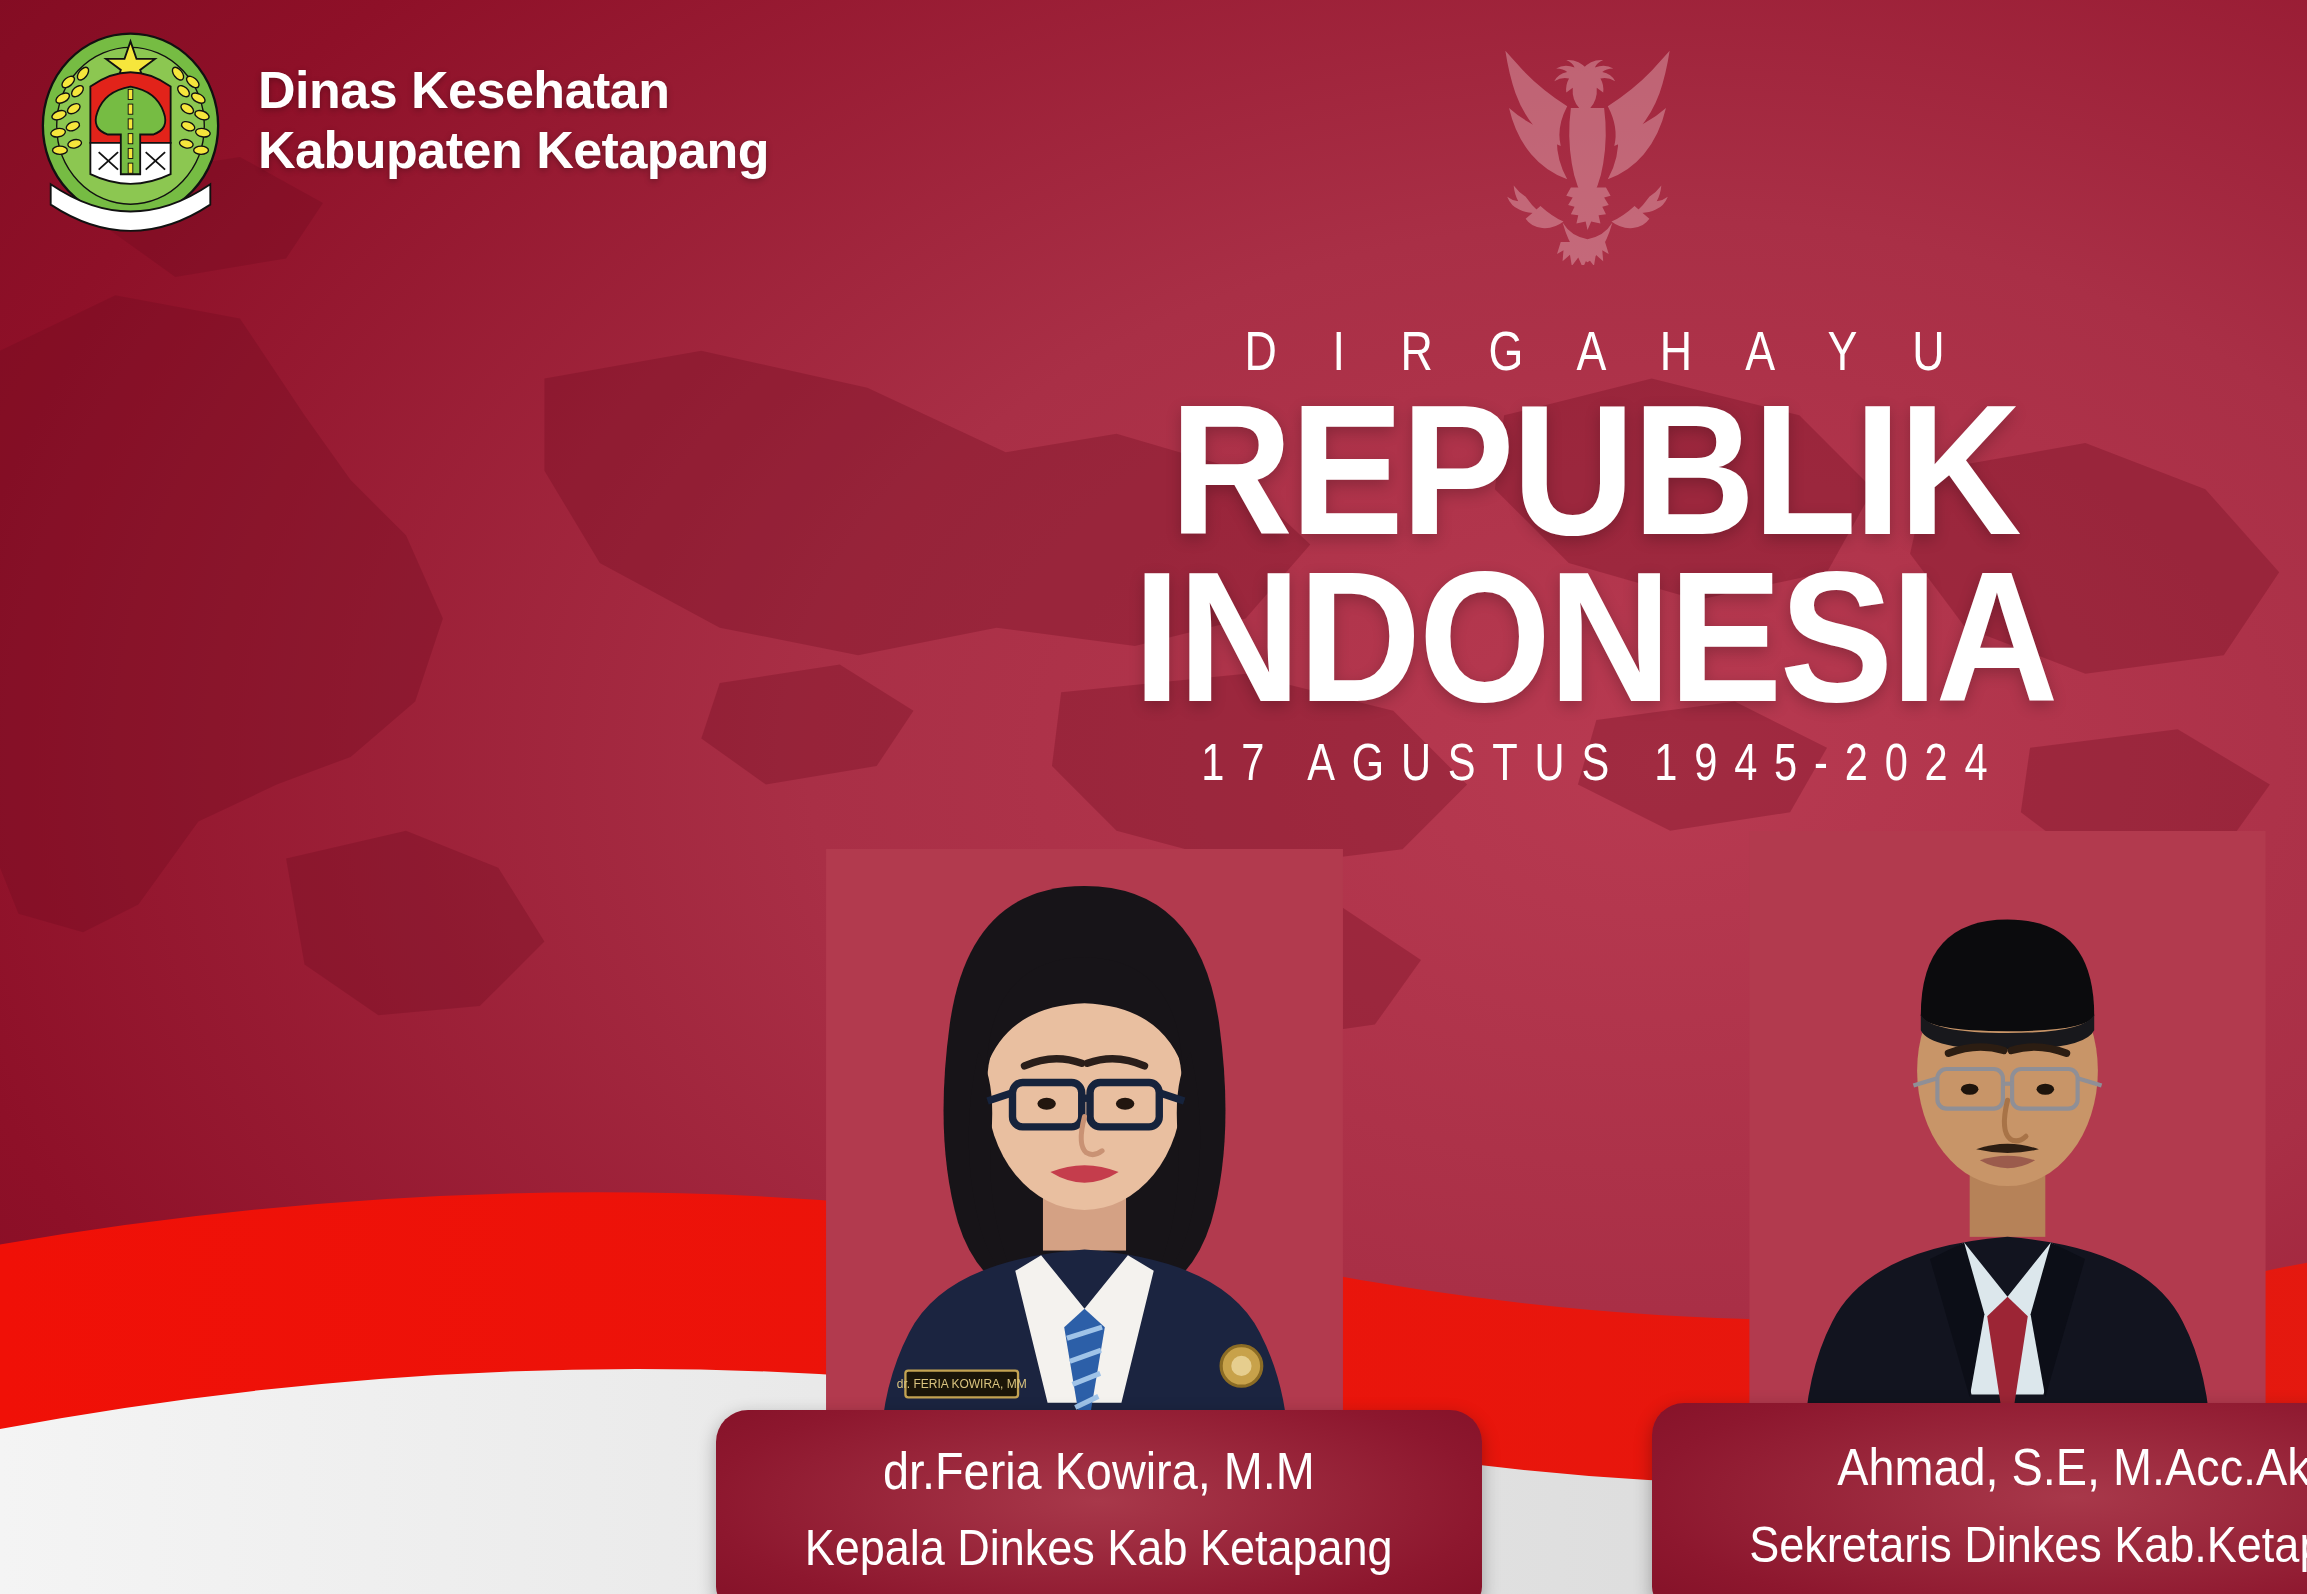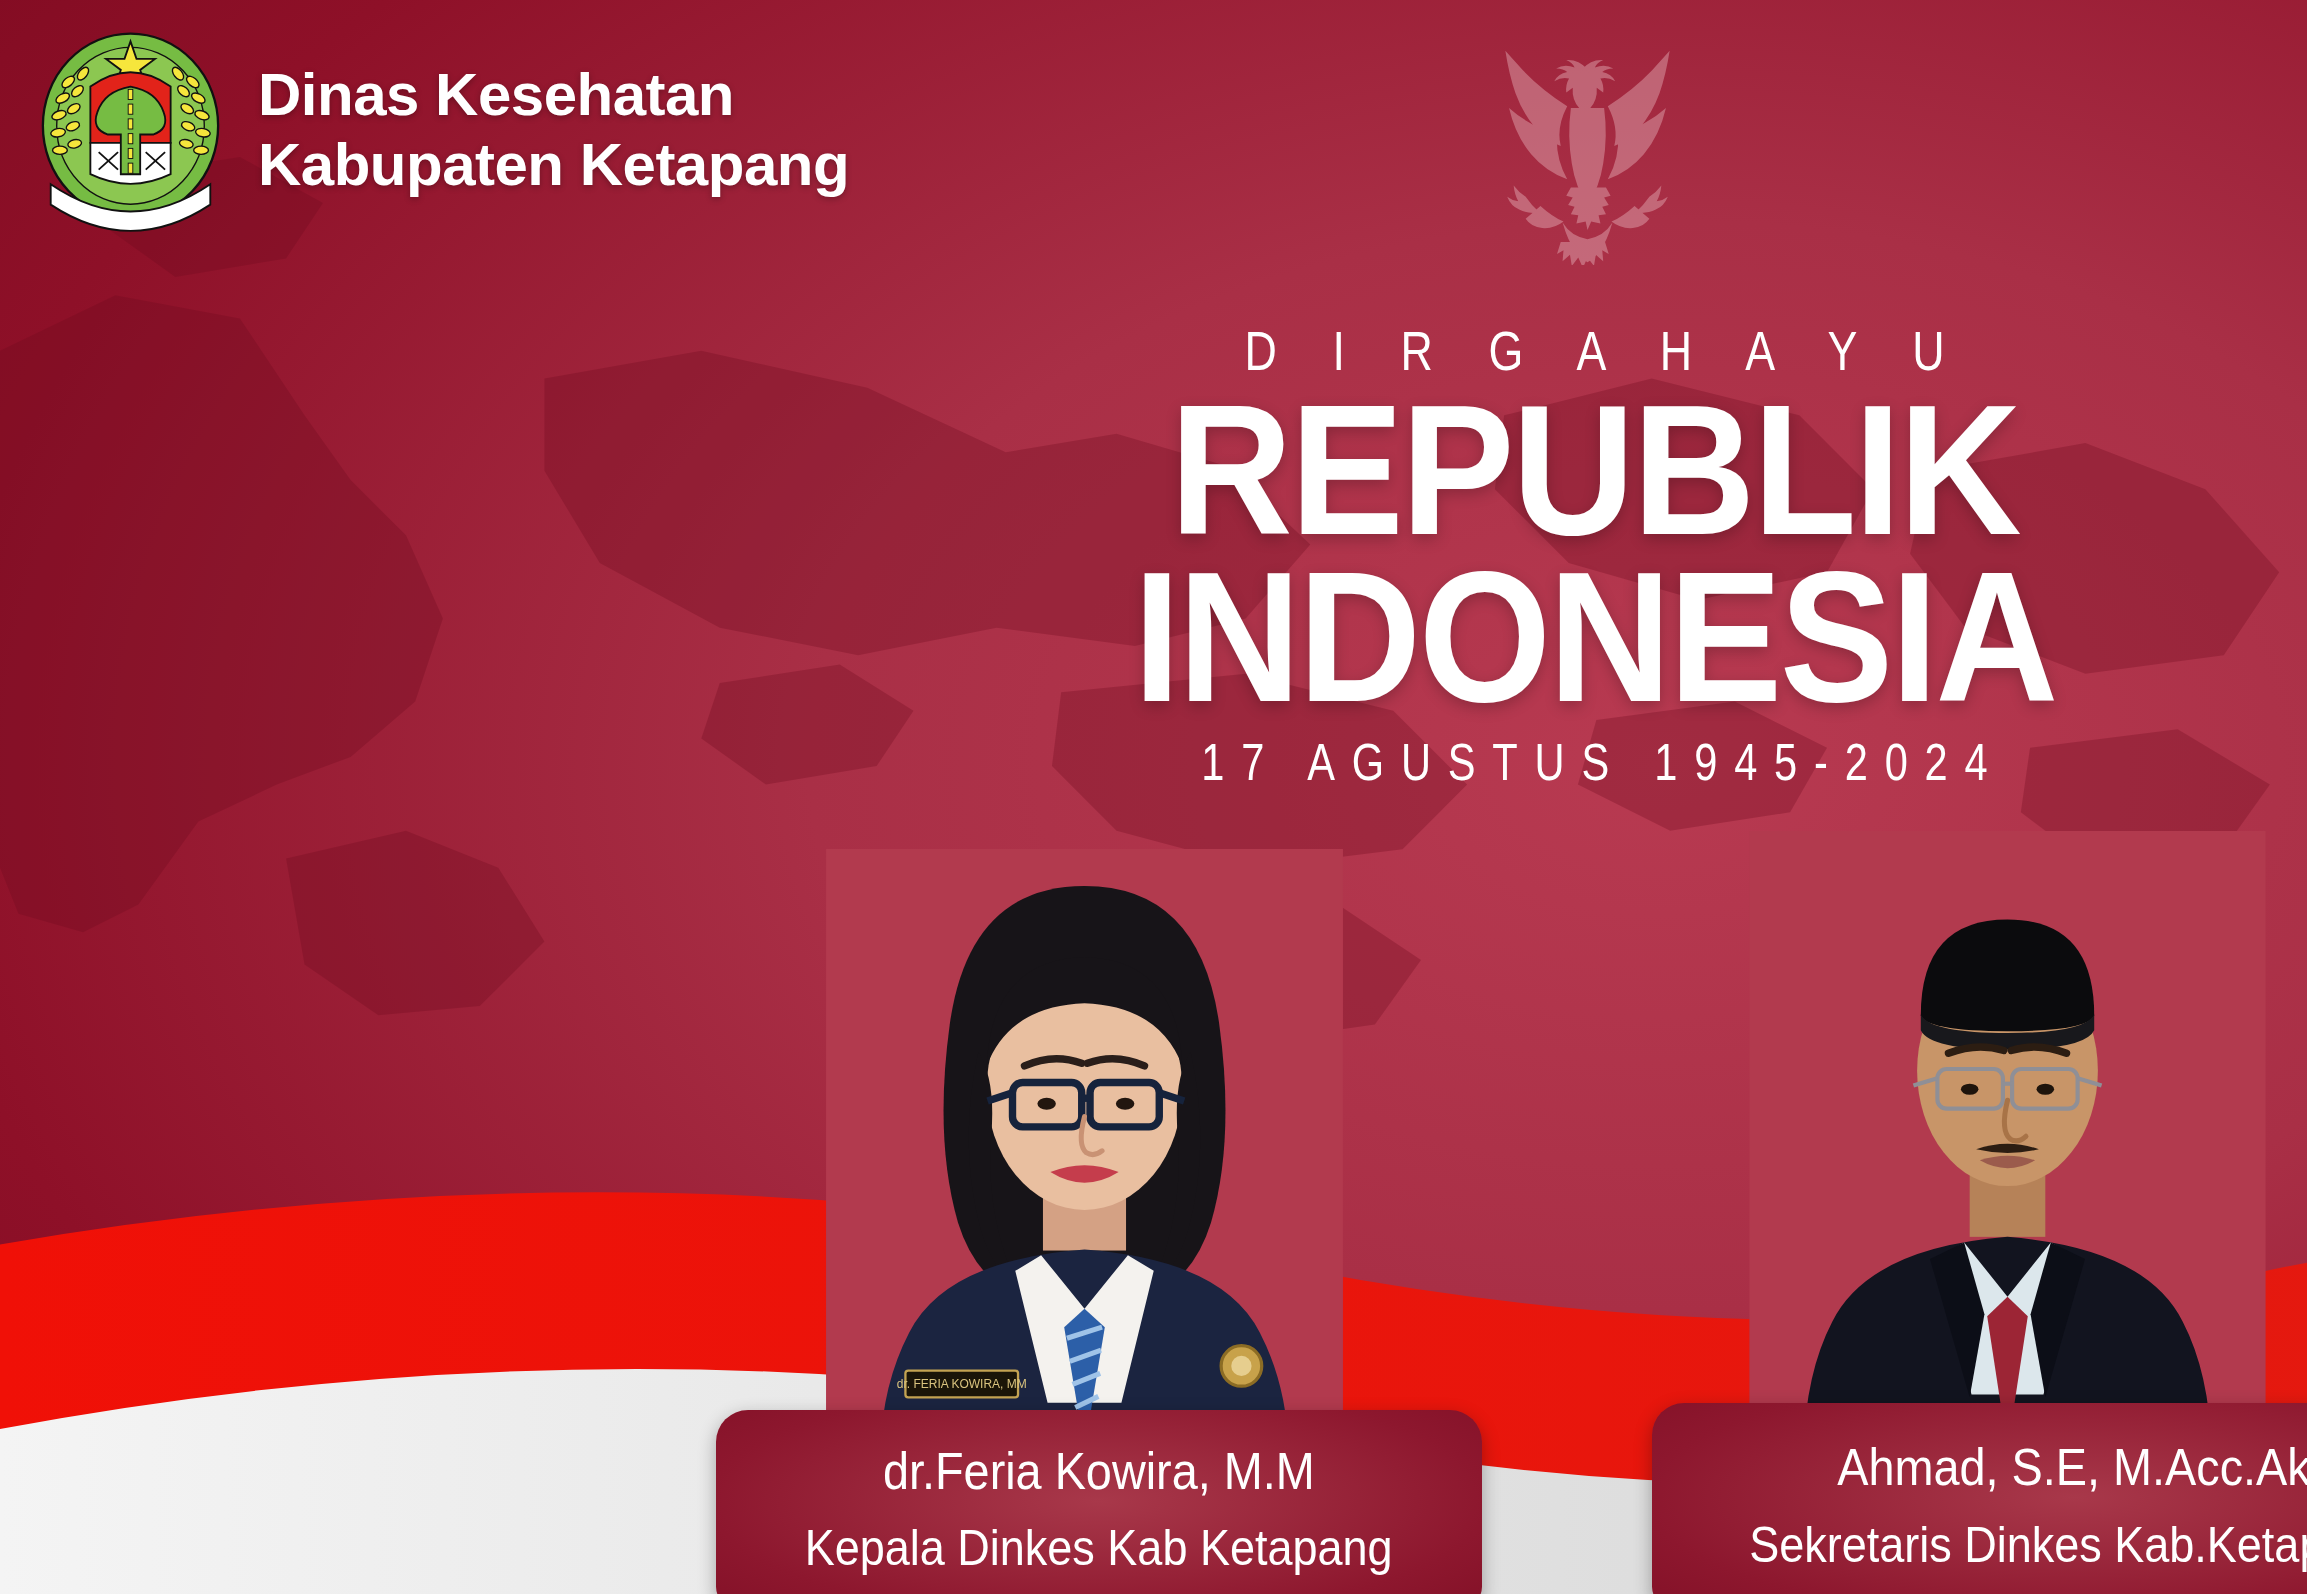--- a/index.html
+++ b/index.html
@@ -17,21 +17,21 @@
   .map-layer svg{width:100%;height:100%;display:block;}
   
   .garuda{position:absolute;left:1472px;top:25px;width:231px;height:240px;opacity:.40;}
   .garuda svg{width:100%;height:100%;display:block;}
   
   .emblem{position:absolute;left:22px;top:22px;width:217px;height:226px;}
   .emblem svg{width:100%;height:100%;display:block;}
   
   .org{position:absolute;left:258px;top:60px;color:#fff;}
   .org .l{
-    font-weight:700;font-size:60px;line-height:1.16;
+    font-weight:700;font-size:52px;line-height:1.16;
     letter-spacing:-0.5px;white-space:nowrap;
     text-shadow:0 1.8px 6.5px rgba(0,0,0,.28);
   }
   
   .hero{position:absolute;left:0;right:0;top:323px;text-align:center;color:#fff;}
   .hero .dirgahayu{
     font-size:56px;font-weight:300;letter-spacing:27px;
     text-indent:27px;line-height:1;margin-bottom:8.3px;
     transform:scaleX(.80);
   }

